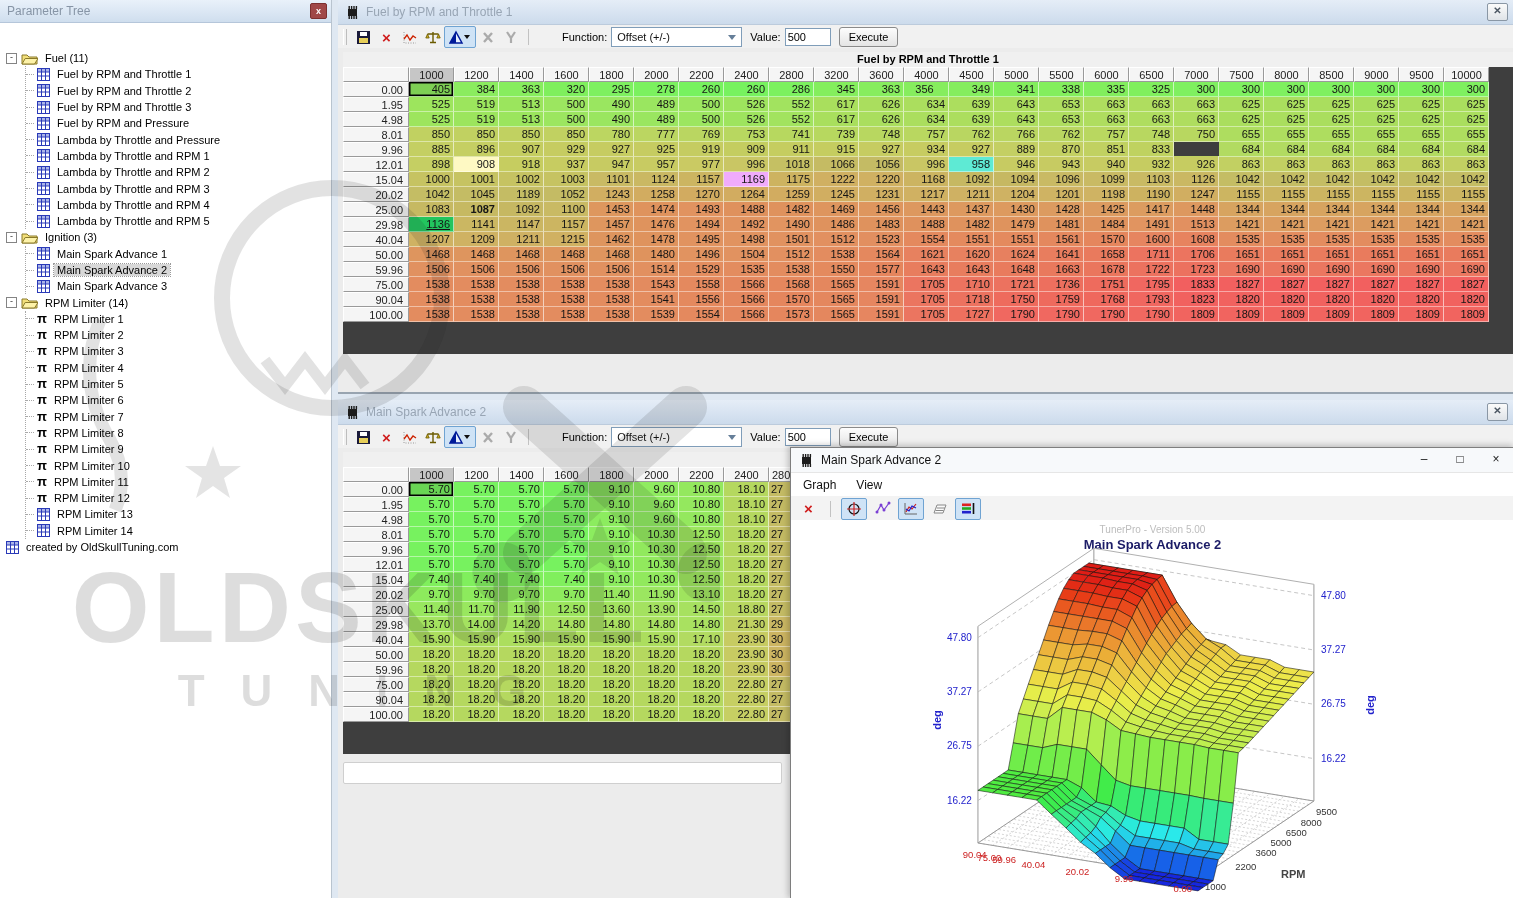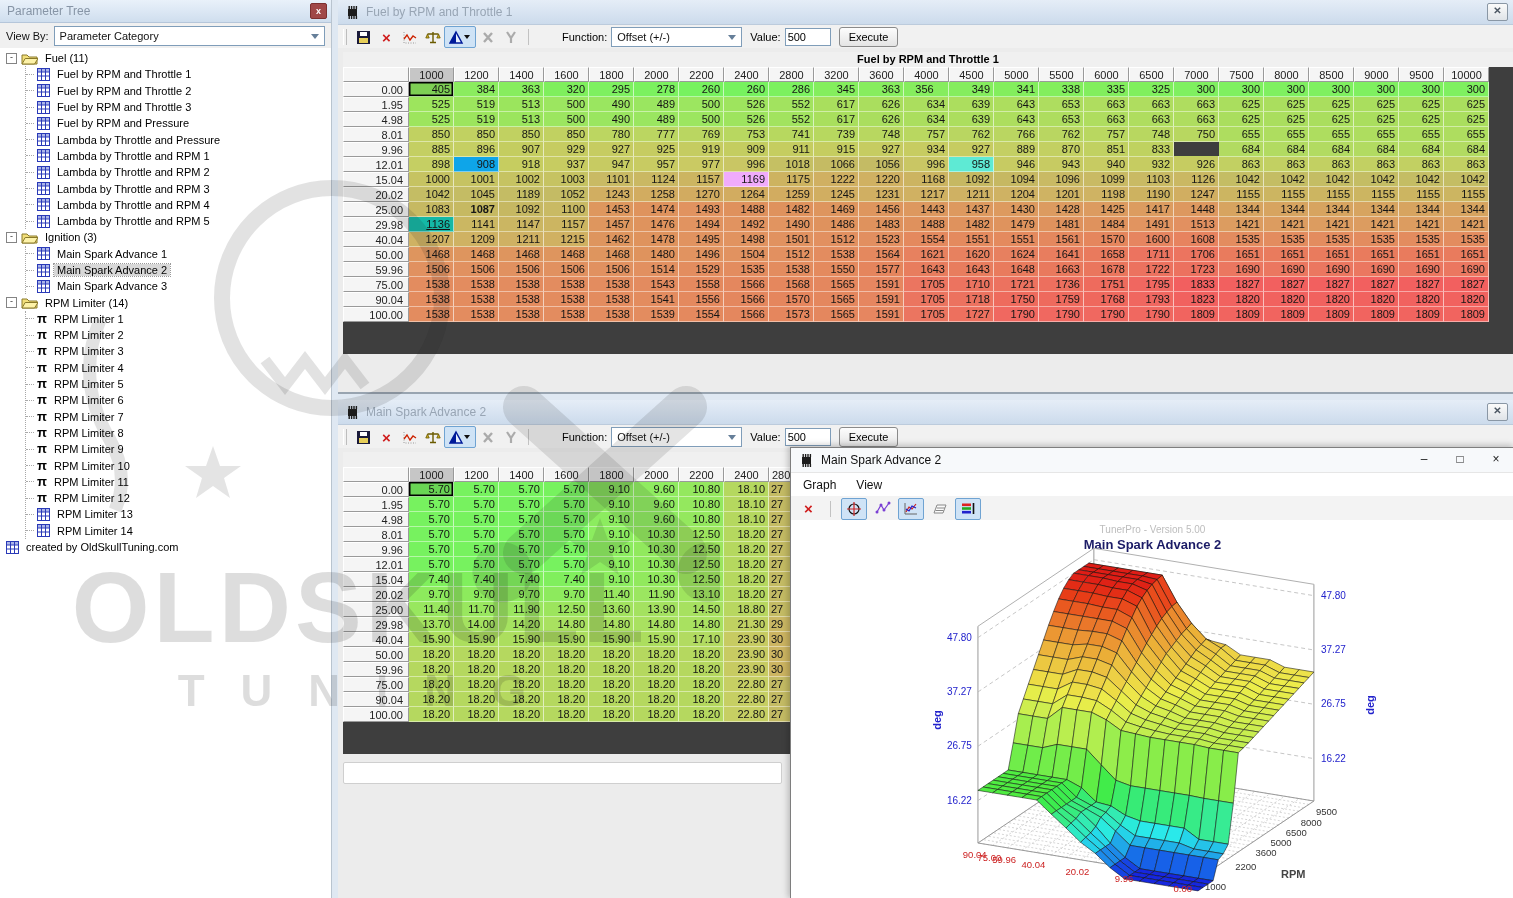--- a/index.html
+++ b/index.html
@@ -92,27 +92,20 @@
   #wm{position:absolute;left:40px;top:150px;width:680px;height:620px;pointer-events:none;z-index:40;}
 </style>
 </head>
 <body>
 
 <div id="tree-panel">
   <div class="ptitle">
     <span>Parameter Tree</span>
     <span class="pclose">x</span>
   </div>
-  <div class="viewby">
-    <span>View By:</span>
-    <div class="combo vb">
-      <span>Parameter Category</span>
-      <span class="chev"></span>
-    </div>
-  </div>
   <div id="tree-items">
       <div class="titem">
         <span class="exp">-</span>
         <span class="ticon">
           <svg width="17" height="13">
             <path d="M1 3h5l2 2h8v7H1z" fill="#f2df7a" stroke="#8a7a2a"></path>
             <path d="M1 12l3.2-5.5H17L13.5 12z" fill="#fdf2a8" stroke="#8a7a2a"></path>
           </svg>
         </span>
         <span class="tlabel">Fuel (11)</span>
@@ -604,21 +597,21 @@
             <div class="cell val" style="background: rgb(178, 219, 97);">684</div>
             <div class="cell val" style="background: rgb(178, 219, 97);">684</div>
             <div class="cell val" style="background: rgb(178, 219, 97);">684</div>
             <div class="cell val" style="background: rgb(178, 219, 97);">684</div>
             <div class="cell val" style="background: rgb(178, 219, 97);">684</div>
             <div class="cell val" style="background: rgb(178, 219, 97);">684</div>
           </div>
           <div class="trow">
             <div class="cell rowhead">12.01</div>
             <div class="cell val" style="background: rgb(197, 207, 99);">898</div>
-            <div class="cell val" style="background: #0ea5e9;">908</div>
+            <div class="cell val" style="background: #fef9c3;">908</div>
             <div class="cell val" style="background: rgb(198, 205, 96);">918</div>
             <div class="cell val" style="background: rgb(199, 204, 97);">937</div>
             <div class="cell val" style="background: rgb(199, 203, 98);">947</div>
             <div class="cell val" style="background: rgb(200, 203, 98);">957</div>
             <div class="cell val" style="background: rgb(202, 202, 99);">977</div>
             <div class="cell val" style="background: rgb(201, 198, 100);">996</div>
             <div class="cell val" style="background: rgb(197, 192, 99);">1018</div>
             <div class="cell val" style="background: rgb(197, 187, 99);">1066</div>
             <div class="cell val" style="background: rgb(196, 187, 100);">1056</div>
             <div class="cell val" style="background: rgb(201, 198, 100);">996</div>
@@ -711,21 +704,21 @@
             <div class="cell val" style="background: rgb(221, 152, 95);">1448</div>
             <div class="cell val" style="background: rgb(215, 164, 96);">1344</div>
             <div class="cell val" style="background: rgb(215, 164, 96);">1344</div>
             <div class="cell val" style="background: rgb(215, 164, 96);">1344</div>
             <div class="cell val" style="background: rgb(215, 164, 96);">1344</div>
             <div class="cell val" style="background: rgb(215, 164, 96);">1344</div>
             <div class="cell val" style="background: rgb(215, 164, 96);">1344</div>
           </div>
           <div class="trow">
             <div class="cell rowhead">29.98</div>
-            <div class="cell val" style="background: #14b8a6; text-decoration: underline;">1136</div>
+            <div class="cell val" style="background: #22c55e; text-decoration: underline;">1136</div>
             <div class="cell val" style="background: rgb(203, 183, 98);">1141</div>
             <div class="cell val" style="background: rgb(203, 182, 98);">1147</div>
             <div class="cell val" style="background: rgb(204, 181, 97);">1157</div>
             <div class="cell val" style="background: rgb(222, 150, 94);">1457</div>
             <div class="cell val" style="background: rgb(223, 147, 93);">1476</div>
             <div class="cell val" style="background: rgb(225, 147, 96);">1494</div>
             <div class="cell val" style="background: rgb(225, 147, 96);">1492</div>
             <div class="cell val" style="background: rgb(225, 148, 96);">1490</div>
             <div class="cell val" style="background: rgb(223, 146, 93);">1486</div>
             <div class="cell val" style="background: rgb(223, 146, 93);">1483</div>

